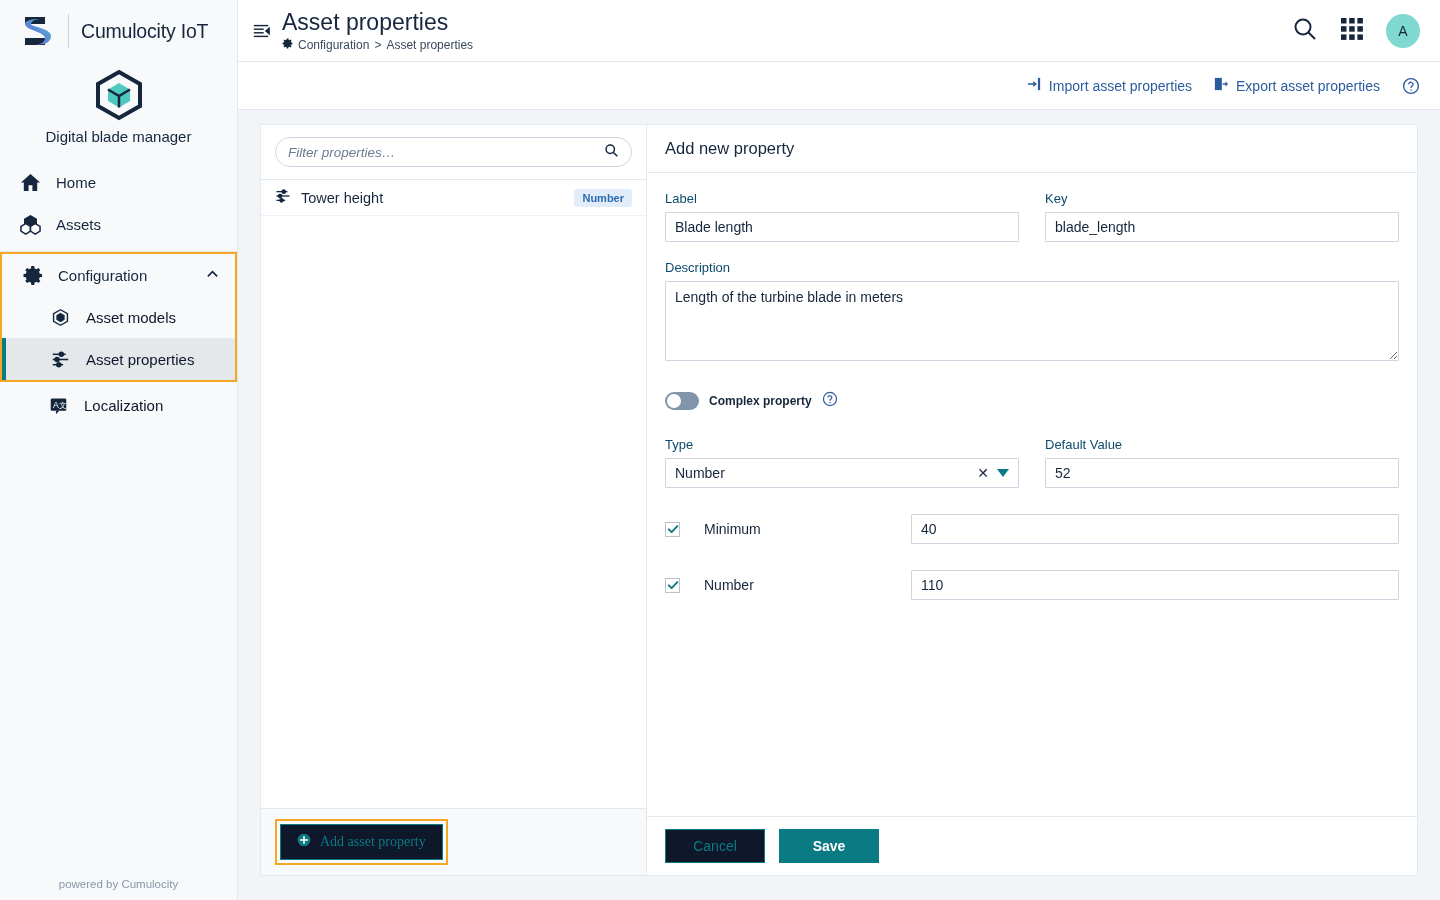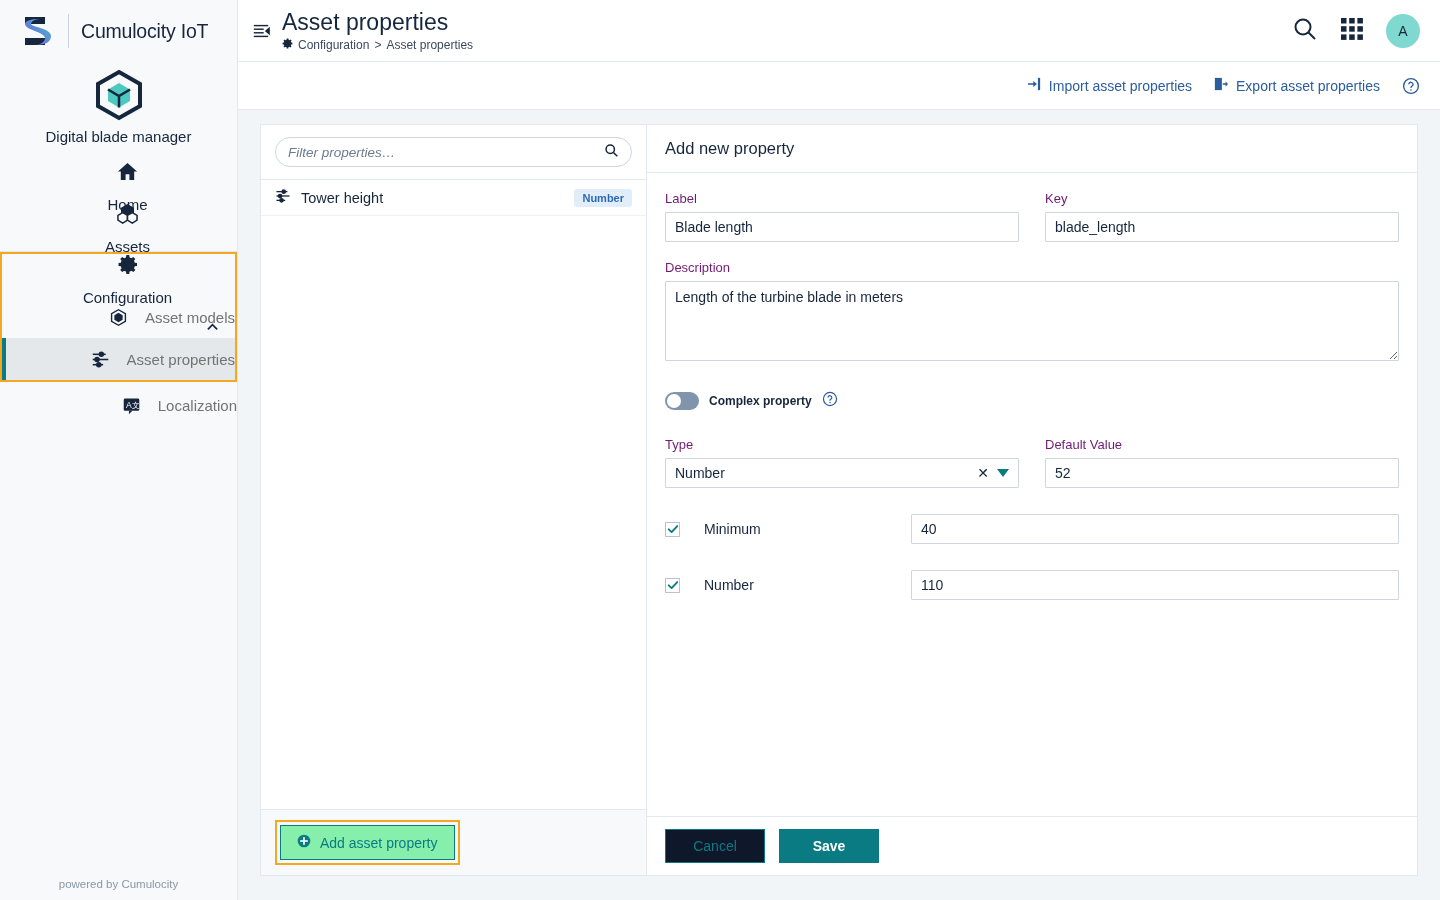--- a/index.html
+++ b/index.html
@@ -36,39 +36,38 @@
   }
   .app-icon { width: 54px; height: 54px; }
   .app-title {
     margin-top: 6px; font-size: 15px; color: #16263d; font-weight: normal;
   }
   .nav { flex: 1; }
   .nav-item {
     display: flex; align-items: center; gap: 14px;
     height: 42px; padding-left: 18px;
     font-size: 15px; color: #16263d;
-    cursor: pointer; position: relative; flex-direction: column;
+    cursor: pointer; position: relative;
   }
   .nav-item .nav-ico {
     width: 24px; display: flex; align-items: center; justify-content: center;
     flex: none;
   }
   .nav-group-divider {
     height: 1px; background: #e3e8ee; margin: 6px 0 0 0;
   }
   .config-box {
     border: 2px solid #f5a623;
     margin: 0; position: relative;
   }
   .nav-sub {
     display: flex; align-items: center; gap: 14px;
-    height: 42px; padding-left: 24px;
-    font-size: 15px; color: #737373; cursor: pointer;
+    height: 42px; padding-left: 46px;
+    font-size: 15px; color: #0f172a; cursor: pointer;
     position: relative;
-    justify-content: flex-end;
   }
   .nav-sub .nav-ico { width: 24px; display:flex; align-items:center; justify-content:center; flex:none;}
   .nav-sub.active {
     background: #e4e8eb;
   }
   .nav-sub.active::before {
     content: ""; position: absolute; left: 0; top: 0; bottom: 0;
     width: 4px; background: #0a7b83;
   }
   .chevron { margin-left: auto; margin-right: 16px; }
@@ -152,34 +151,34 @@
     padding: 3px 8px; border-radius: 3px;
   }
   .list-footer {
     border-top: 1px solid #e3e8ee; padding: 10px 14px;
     background: #f7f9fb; flex: none;
   }
   .add-highlight {
     border: 2px solid #f5a623; display: inline-block; padding: 3px;
   }
   .btn-outline {
-    background: #86efac; border: 1px solid #0a7b83; color: #0a7b83;
-    font-size: 14px; font-family: Liberation Sans, sans-serif;
+    background: #0f172a; border: 1px solid #0a7b83; color: #0a7b83;
+    font-size: 14px; font-family: Liberation Serif, serif;
     padding: 8px 16px; cursor: pointer;
     display: inline-flex; align-items: center; gap: 9px;
   }
 
   
   .form-panel { flex: 1; display: flex; flex-direction: column; min-width: 0; min-height: 0; }
   .form-header {
     padding: 14px 18px; border-bottom: 1px solid #e3e8ee;
     font-size: 16.5px; color: #16263d; flex: none;
   }
   .form-body { flex: 1; padding: 18px; overflow: auto; }
-  .field-label { font-size: 13px; color: #701a75; margin-bottom: 6px; }
+  .field-label { font-size: 13px; color: #0c4a6e; margin-bottom: 6px; }
   .row2 { display: flex; gap: 26px; }
   .col { flex: 1; min-width: 0; }
   .inp {
     width: 100%; height: 30px; border: 1px solid #cdd6e0;
     background: #fff; padding: 0 9px; font-size: 14px;
     color: #16263d; font-family: "Liberation Sans", sans-serif;
     outline: none; border-radius: 1px;
   }
   .ta {
     width: 100%; height: 80px; border: 1px solid #cdd6e0;

